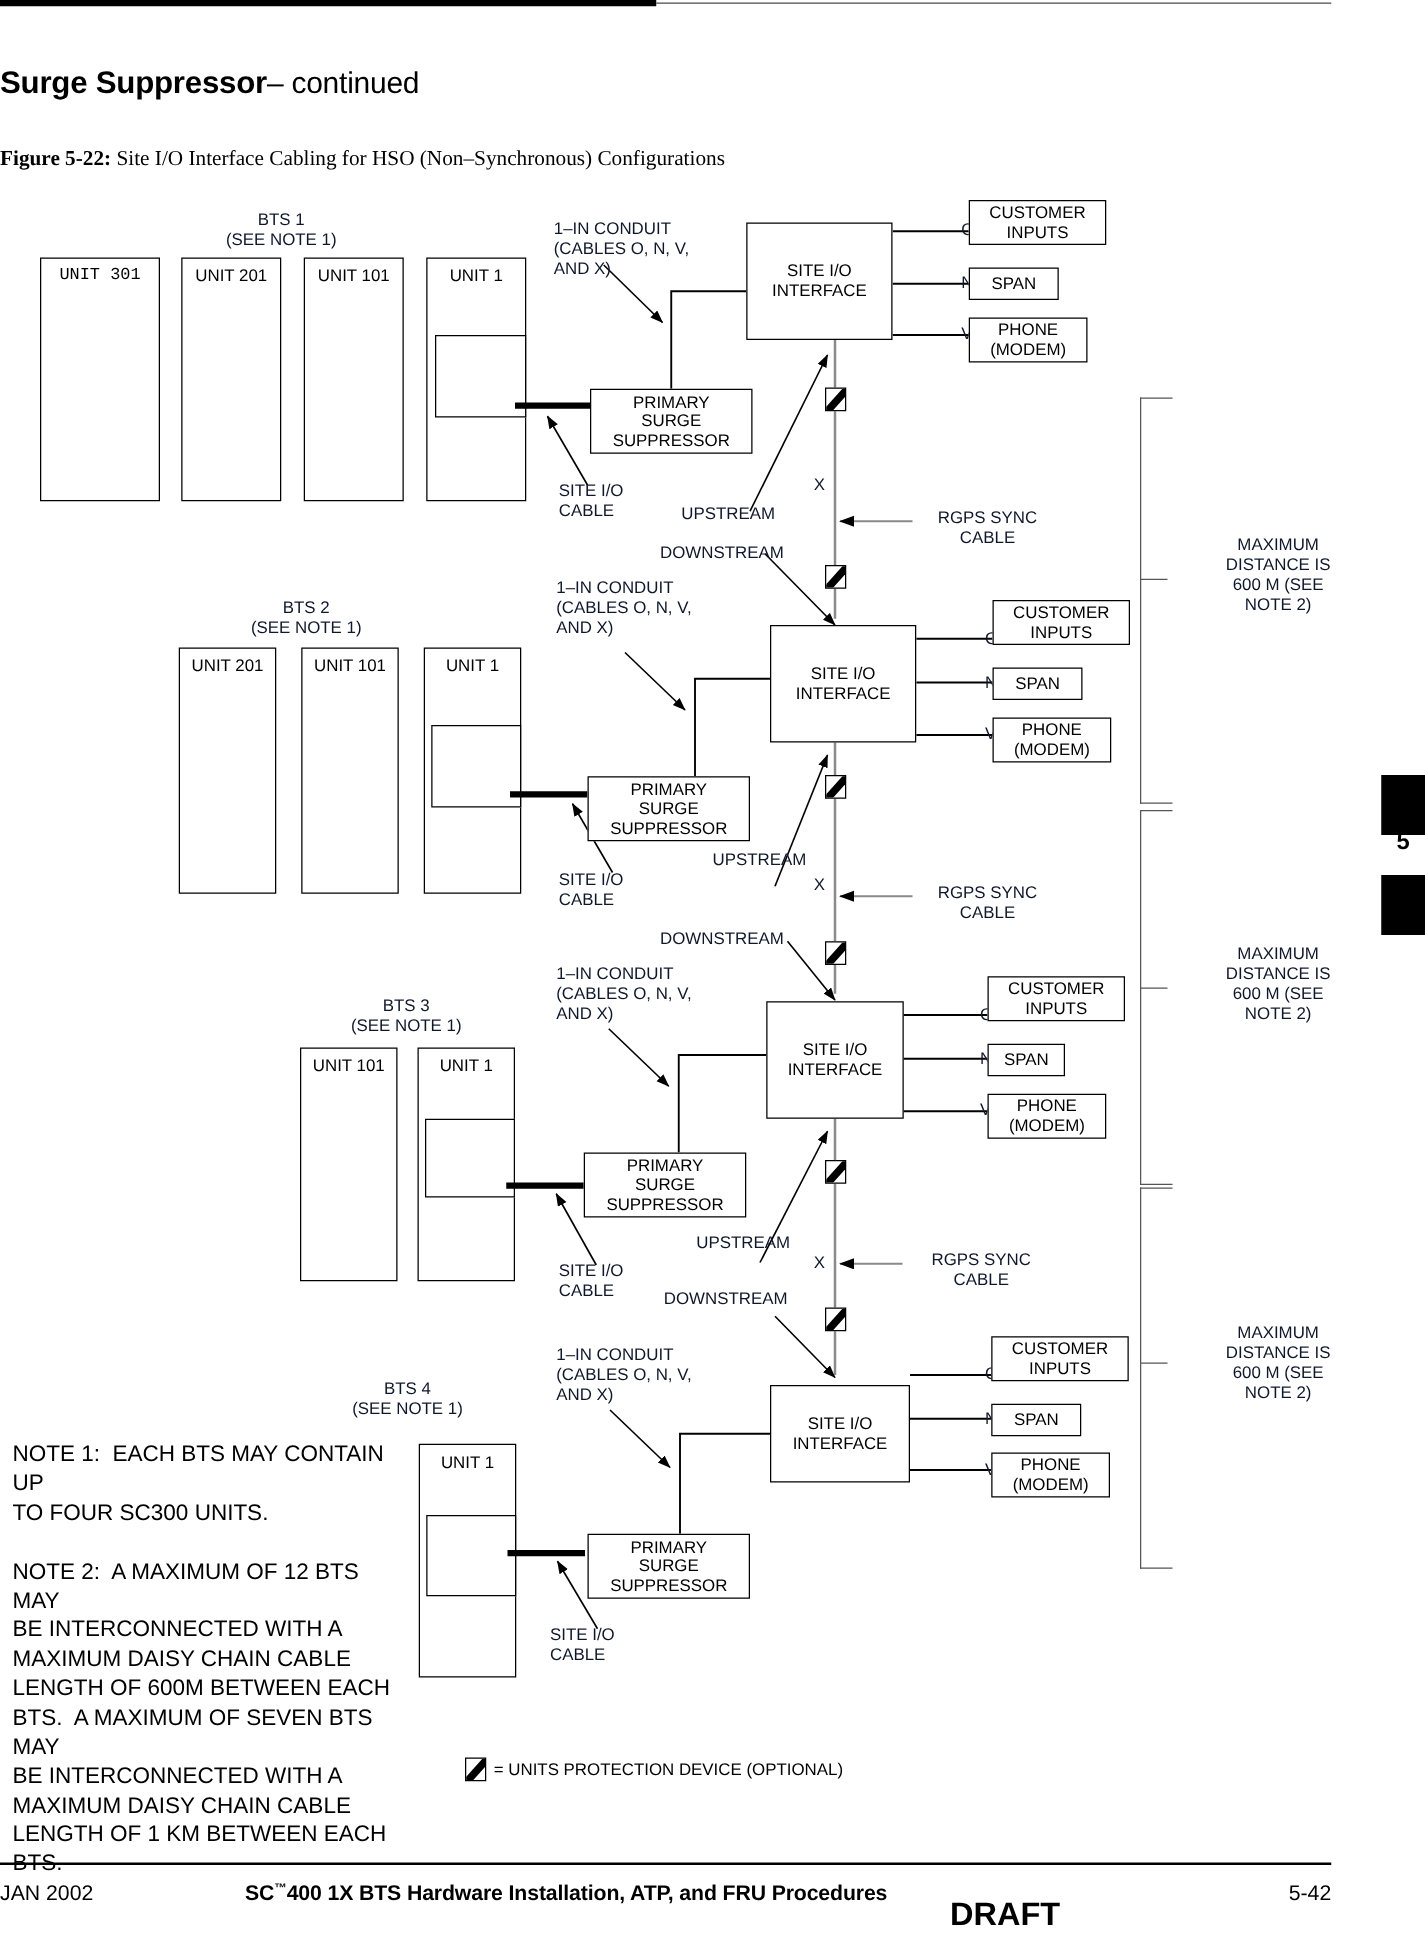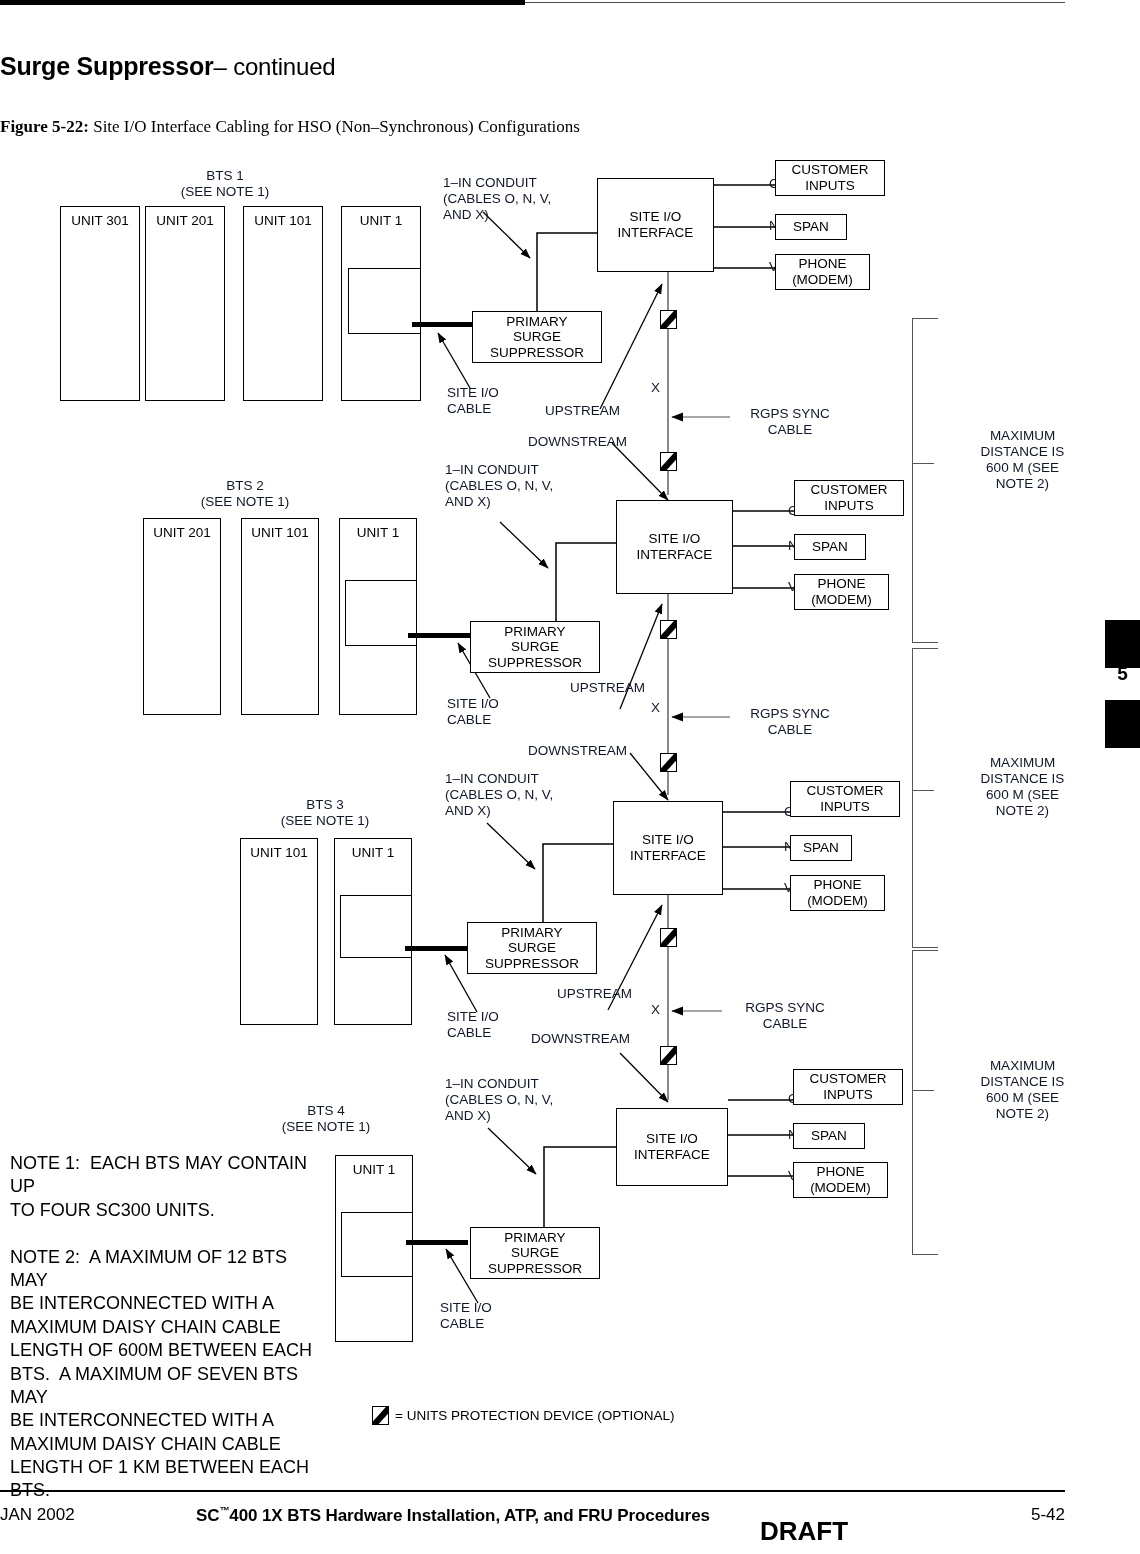--- a/index.html
+++ b/index.html
@@ -199,21 +199,21 @@
   <line x1="488" y1="1128" x2="536" y2="1174" stroke="#000" stroke-width="1.3" marker-end="url(#ah)"></line>
   <path d="M544,1227 L544,1147 L616,1147" fill="none" stroke="#000" stroke-width="1.5"></path>
   <line x1="478" y1="1303" x2="446" y2="1249" stroke="#000" stroke-width="1.3" marker-end="url(#ah)"></line>
   <line x1="728" y1="1100" x2="793" y2="1100" stroke="#000" stroke-width="1.5"></line>
   <line x1="728" y1="1135" x2="793" y2="1135" stroke="#000" stroke-width="1.5"></line>
   <line x1="728" y1="1176" x2="793" y2="1176" stroke="#000" stroke-width="1.5"></line>
 </svg>
 
 <div class="lbl c" style="left:150px; top:168px; width:150px;"><span>BTS 1</span><br><span>(SEE NOTE 1)</span></div>
 
-<div class="unit-box" style="left:60px; top:206px; width:80px; height:195px;"><span>UNIT
+<div class="unit-box" style="left:32px; top:206px; width:96px; height:195px;font-family:Liberation Mono, monospace;"><span>UNIT
 301</span></div>
 <div class="unit-box" style="left:145px; top:206px; width:80px; height:195px;"><span>UNIT
 201</span></div>
 <div class="unit-box" style="left:243px; top:206px; width:80px; height:195px;"><span>UNIT
 101</span></div>
 <div class="unit-box" style="left:341px; top:206px; width:80px; height:195px;"><span>UNIT 1</span></div>
 <div class="subpanel" style="left:348px; top:268px; width:73px; height:66px;"></div>
 
 <div class="thickline" style="left:412px; top:322px; width:60px;"></div>
 

